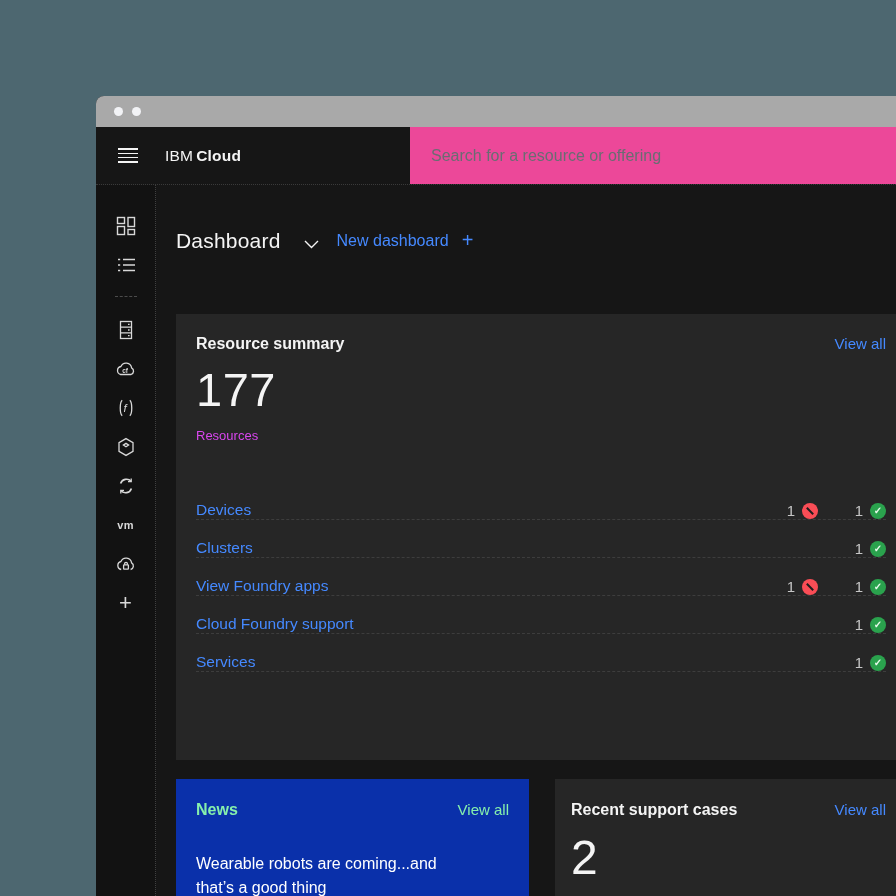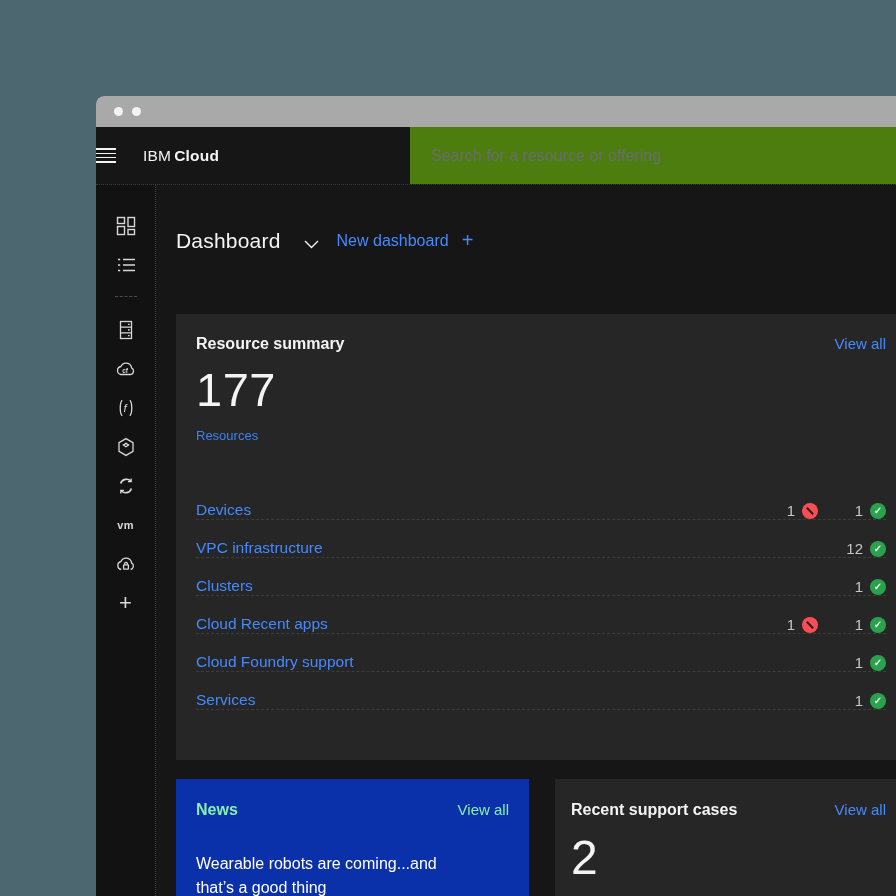--- a/index.html
+++ b/index.html
@@ -22,27 +22,27 @@
     height:31px; background:#a9a9a9;
     display:flex; align-items:center;
     padding-left:18px; gap:9px;
   }
   .titlebar .dot { width:9px; height:9px; border-radius:50%; background:#f2f3f6; }
 
   
   .header { height:58px; display:flex; border-bottom:1px dotted #3a3a3a; }
   .header-left {
     width:314px; background:#161616;
-    display:flex; align-items:center; flex:none;
+    display:flex; align-items:center; padding-left:22px; flex:none;
   }
   .hamburger { display:flex; flex-direction:column; gap:2.4px; cursor:pointer; }
   .hamburger i { display:block; width:20px; height:1.8px; background:#f4f4f4; }
   .brand { margin-left:27px; font-size:15.5px; color:#f4f4f4; letter-spacing:.2px; white-space:nowrap; }
   .brand .bn { font-weight:700; margin-left:3px; }
-  .header-search { flex:1; background:#4d7c0f; display:flex; align-items:center; }
+  .header-search { flex:1; background:#ec4899; display:flex; align-items:center; }
   .header-search input {
     width:100%; background:transparent; border:none; outline:none;
     font-family:"Liberation Sans", sans-serif;
     font-size:16px; color:#f4f4f4; padding-left:21px;
   }
   .header-search input::placeholder { color:#696d72; opacity:1; }
 
   
   .app-body { display:flex; height:723px; }
   .sidebar {
@@ -69,21 +69,21 @@
   .new-dashboard .nd-label { font-size:16px; color:#4589ff; }
   .new-dashboard .nd-plus { font-size:20px; font-weight:300; color:#4589ff; margin-top:-2px; }
 
   
   .card { background:#262626; }
   .resource-card { margin-top:55px; height:446px; padding:21px 10px 9px 20px; }
   .card-header { display:flex; justify-content:space-between; align-items:baseline; }
   .card-title { font-size:16px; font-weight:700; color:#f4f4f4; }
   .view-all { font-size:15px; color:#4589ff; cursor:pointer; white-space:nowrap; }
   .big-number { margin-top:13px; font-size:47px; font-weight:300; color:#f4f4f4; line-height:1; letter-spacing:.5px; }
-  .big-label { margin-top:15px; font-size:13px; color:#3b82f6; }
+  .big-label { margin-top:15px; font-size:13px; color:#d946ef; }
 
   .rows { margin-top:39px; }
   .rrow {
     height:38px; display:flex; align-items:flex-end; justify-content:space-between;
     border-bottom:1px dashed #3d3d3d;
   }
   .rlink { font-size:15.5px; color:#4589ff; cursor:pointer; }
   .counts { display:flex; align-items:center; }
   .slot { width:68px; display:flex; align-items:center; justify-content:flex-end; }
   .slot .num { font-size:15px; color:#c6c6c6; margin-right:7px; }
@@ -233,50 +233,37 @@
         <span class="num">1</span>
         <span class="st st-crit"></span>
       </span>
       <span class="slot">
         <span class="num">1</span>
         <span class="st st-ok"></span>
       </span>
     </span>
   </div>
 
-  <div class="rrow">
-    <a class="rlink">VPC infrastructure</a>
+
+  <div class="rrow">
+    <a class="rlink">Clusters</a>
     <span class="counts">
       <span class="slot" style="visibility: hidden;">
         <span class="num"></span>
         <span class="st st-crit"></span>
       </span>
       <span class="slot">
-        <span class="num">12</span>
-        <span class="st st-ok"></span>
-      </span>
-    </span>
-  </div>
-
-  <div class="rrow">
-    <a class="rlink">Clusters</a>
-    <span class="counts">
-      <span class="slot" style="visibility: hidden;">
-        <span class="num"></span>
-        <span class="st st-crit"></span>
-      </span>
-      <span class="slot">
-        <span class="num">1</span>
-        <span class="st st-ok"></span>
-      </span>
-    </span>
-  </div>
-
-  <div class="rrow">
-    <a class="rlink">Cloud Recent apps</a>
+        <span class="num">1</span>
+        <span class="st st-ok"></span>
+      </span>
+    </span>
+  </div>
+
+  <div class="rrow">
+    <a class="rlink">View Foundry apps</a>
     <span class="counts">
       <span class="slot">
         <span class="num">1</span>
         <span class="st st-crit"></span>
       </span>
       <span class="slot">
         <span class="num">1</span>
         <span class="st st-ok"></span>
       </span>
     </span>

